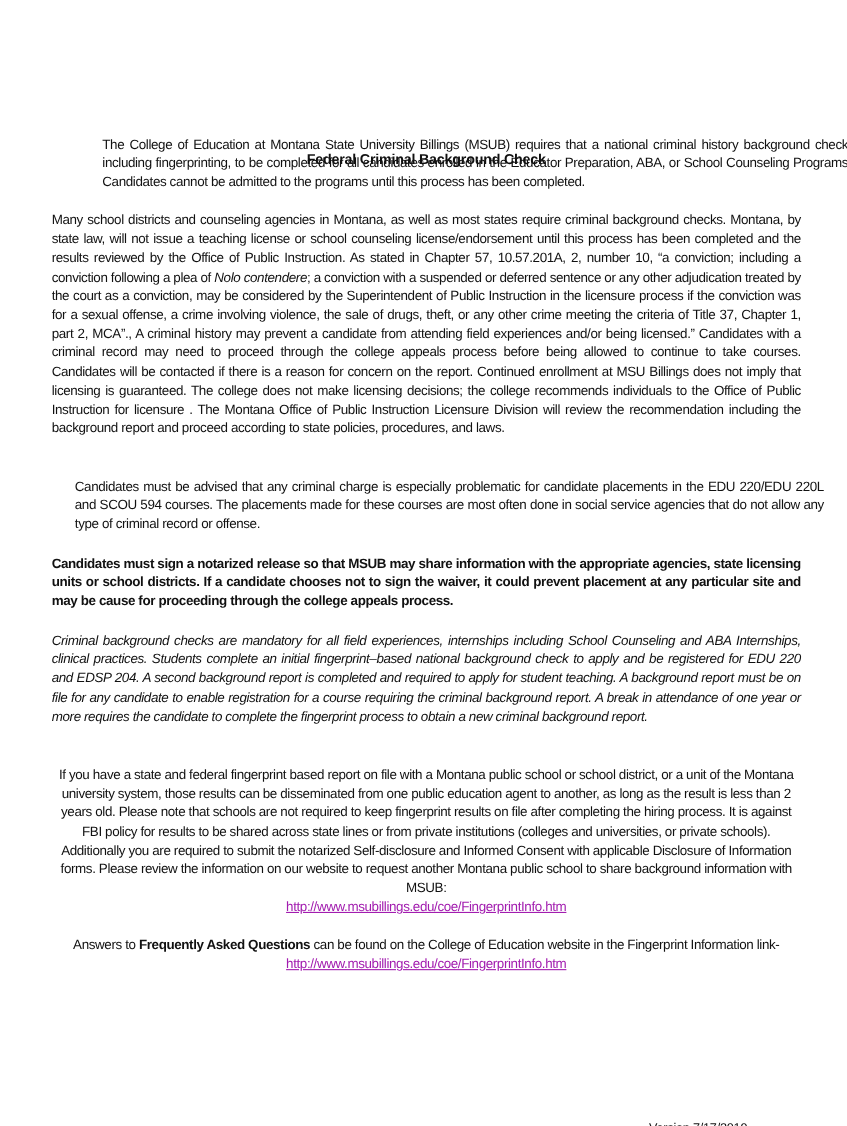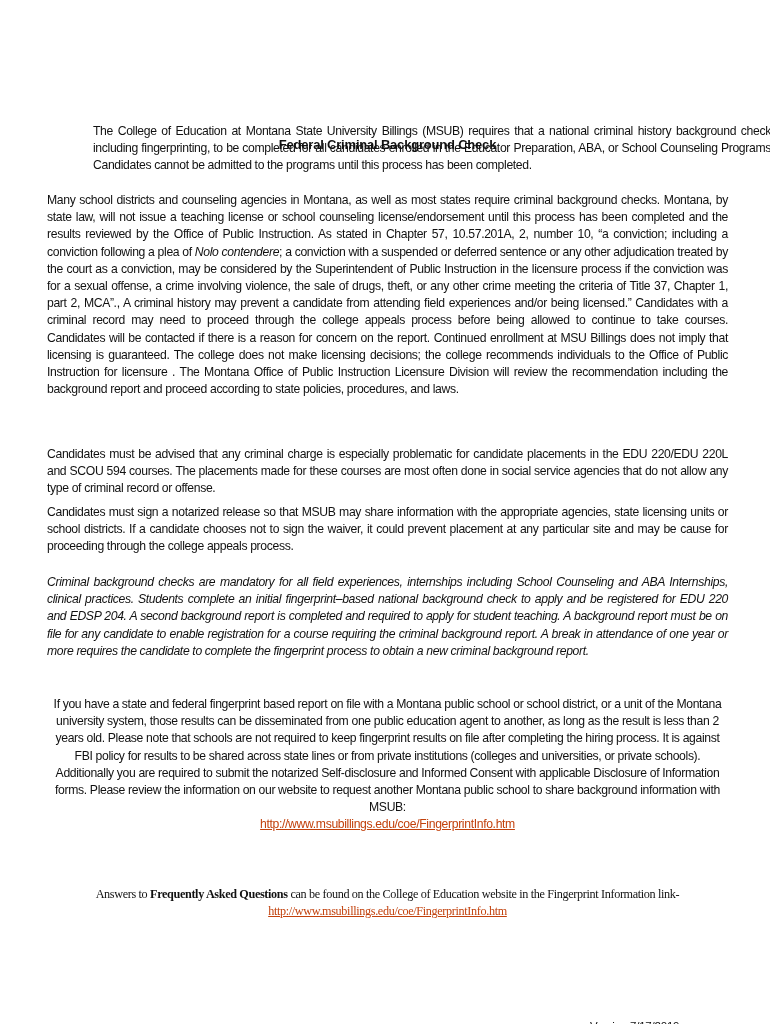--- a/index.html
+++ b/index.html
@@ -40,27 +40,27 @@
       line-height: 17.2px;
       letter-spacing: -0.35px;
       text-align: justify;
       margin: 0;
     }
     .para.left {
       text-align: center;
     }
     #p1 { top: 123px; margin-left: 46px; }
     #p2 { top: 192px; }
-    #p3 { top: 446px; }
-    #p4 { top: 504px; }
+    #p3 { top: 434px; margin-left: 21px; }
+    #p4 { top: 504px; font-weight: bold; }
     #p5 { top: 574px; font-style: italic; }
     #p6 { top: 696px; }
-    #p7 { top: 886px; font-family: Liberation Serif, serif; }
+    #p7 { top: 851px; }
     .link {
-      color: #c2410c;
+      color: #a21caf;
       text-decoration: underline;
       display: inline-block;
     }
     .bold { font-weight: bold; }
     .ital { font-style: italic; margin-top: 28px; }
     .version {
       position: absolute;
       top: 984px;
       left: 590px;
       font-size: 11.5px;

